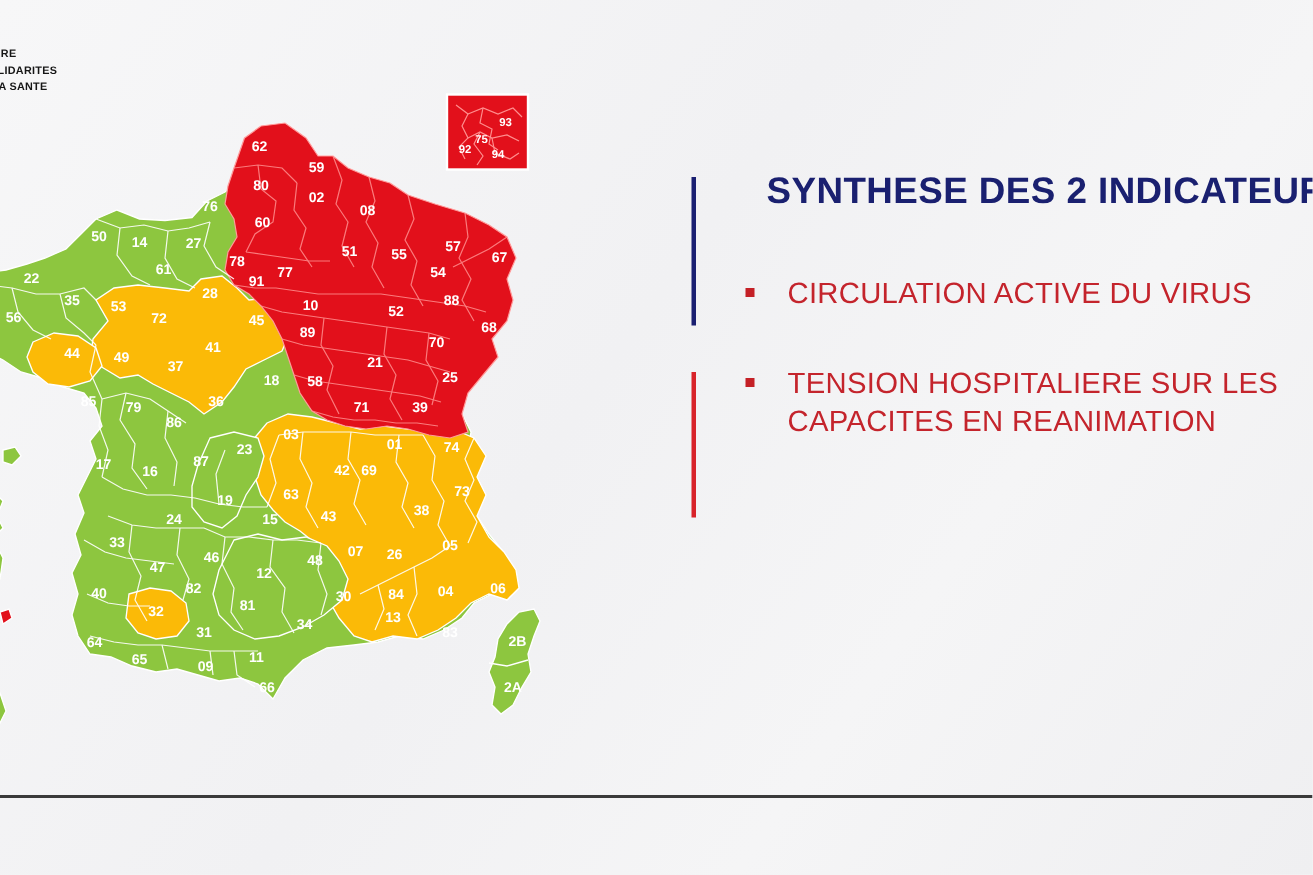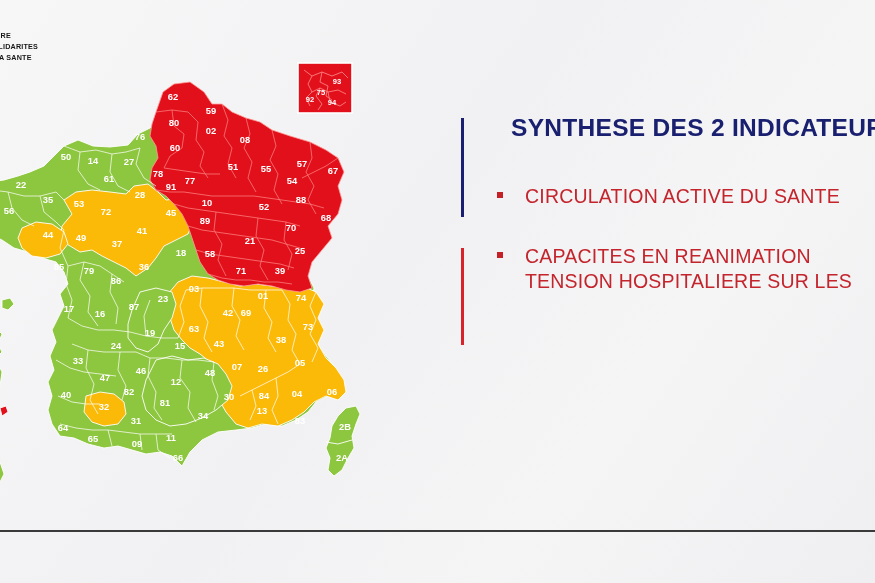--- a/index.html
+++ b/index.html
@@ -345,25 +345,25 @@
 
   <div id="panel">
 
     <div class="bar" id="bar-blue"></div>
     <div class="bar" id="bar-red"></div>
 
     <div id="panel-title">SYNTHESE DES 2 INDICATEURS</div>
 
     <div class="bullet-row" id="bullet-1">
       <span class="sq"></span>
-      <span class="txt">CIRCULATION ACTIVE DU SANTE</span>
+      <span class="txt">CIRCULATION ACTIVE DU VIRUS</span>
     </div>
 
     <div class="bullet-row" id="bullet-2">
       <span class="sq"></span>
+      <span class="txt">TENSION HOSPITALIERE SUR LES</span>
       <span class="txt">CAPACITES EN REANIMATION</span>
-      <span class="txt">TENSION HOSPITALIERE SUR LES</span>
     </div>
   </div>
 
   <div id="footer-rule"></div>
 
 </div>
 
 </body></html>

